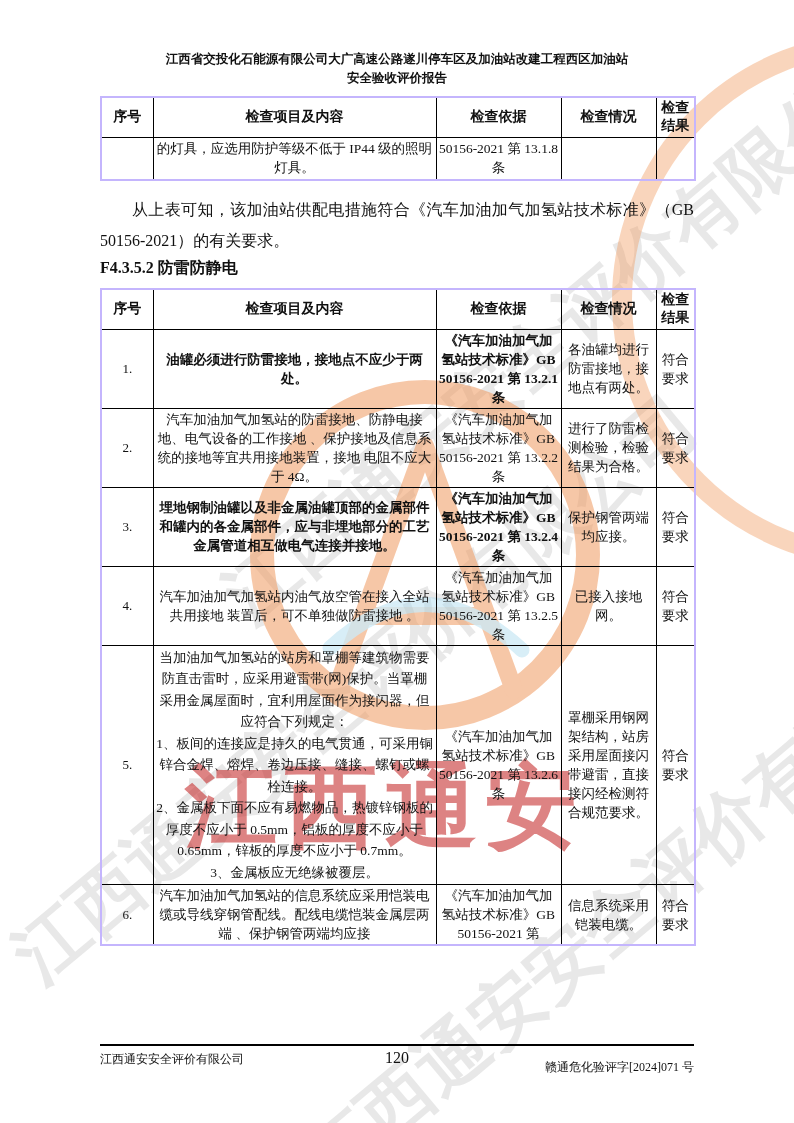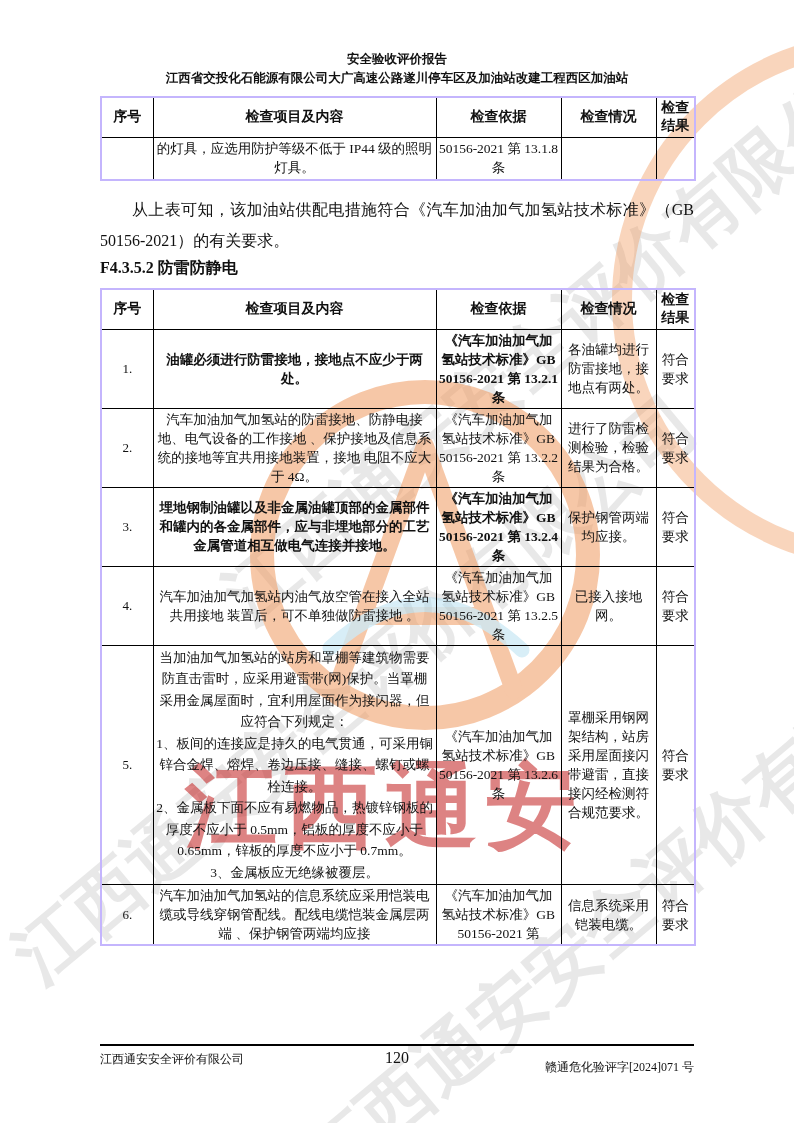--- a/index.html
+++ b/index.html
@@ -73,22 +73,22 @@
     </g>
 
     <circle cx="880" cy="300" r="258" fill="none" stroke="#f09a60" stroke-width="20" opacity="0.42"></circle>
 
     <text x="185" y="838" font-family="Liberation Serif, serif" font-weight="bold" font-size="92" letter-spacing="8" fill="#c52a2a" opacity="0.58">江西通安</text>
   </svg>
 
   <div class="content">
 
     <div class="doc-header">
+      <div>江西省交投化石能源有限公司大广高速公路遂川停车区及加油站改建工程西区加油站</div>
       <div>安全验收评价报告</div>
-      <div>江西省交投化石能源有限公司大广高速公路遂川停车区及加油站改建工程西区加油站</div>
     </div>
 
     <table class="chk top-table">
       <colgroup>
           <col style="width:52px">
           <col style="width:283px">
           <col style="width:125px">
           <col style="width:95px">
           <col style="width:39px">
         </colgroup>

